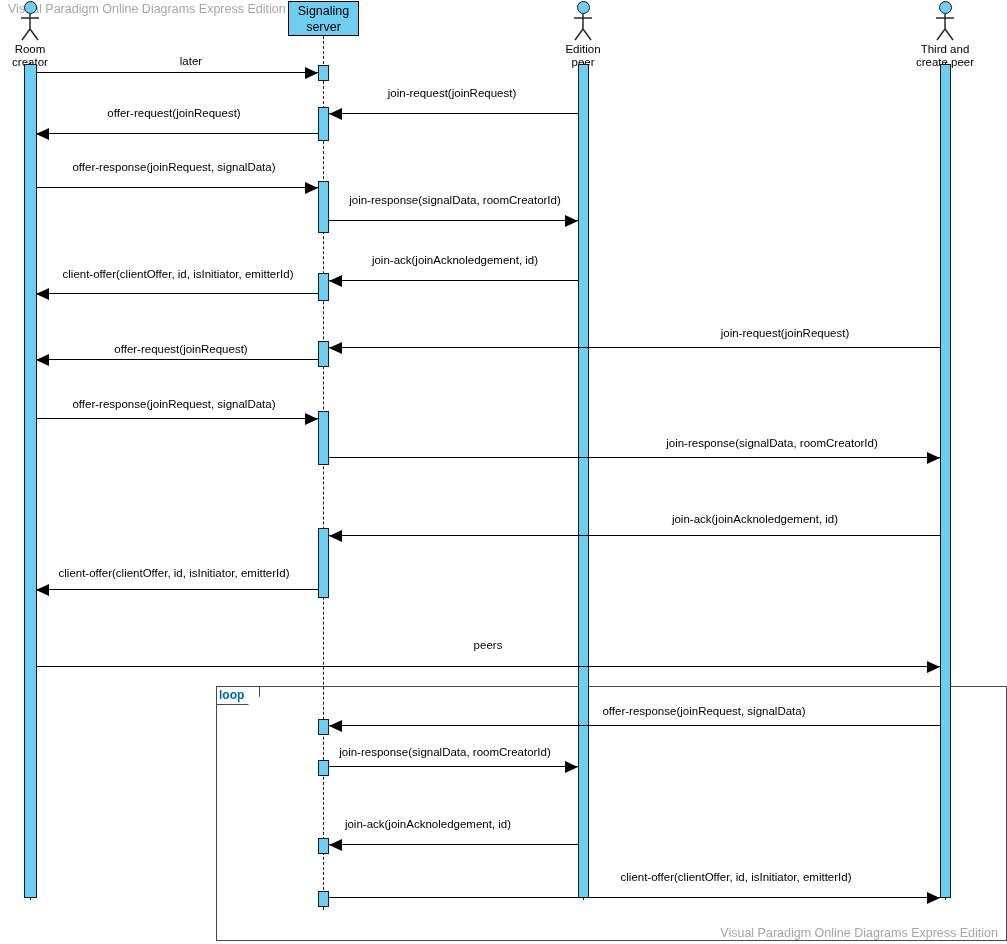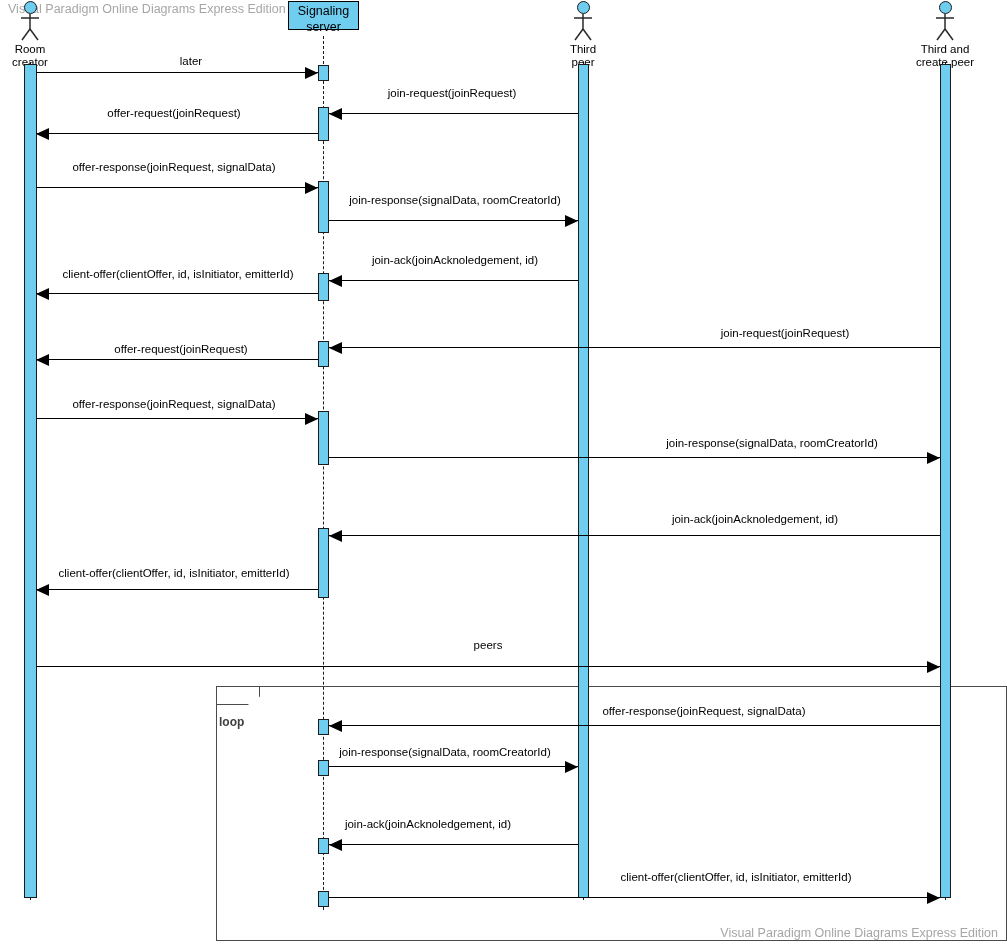--- a/index.html
+++ b/index.html
@@ -119,23 +119,22 @@
     position: absolute;
     border-right: 1.6px solid #4a4a4a;
     border-bottom: 1.6px solid #4a4a4a;
     box-sizing: border-box;
     background: transparent;
   }
   .frag-label {
     position: absolute;
     font-size: 12px;
     font-weight: bold;
-    color: #404040;
+    color: #0369a1;
     white-space: nowrap;
-    margin-top: 27px;
   }
 </style>
 </head>
 <body>
 
 <div id="canvas">
 
   <div class="watermark wm-top">Visual Paradigm Online Diagrams Express Edition</div>
 
   <div id="lifelines-layer">
@@ -150,31 +149,31 @@
         <div class="head"></div>
         <svg width="28" height="28" class="body-svg">
           <line x1="14" y1="0" x2="14" y2="15" stroke="#2a2a2a" stroke-width="1.5"></line>
           <line x1="5" y1="4" x2="23" y2="4" stroke="#2a2a2a" stroke-width="1.5"></line>
           <line x1="14" y1="15" x2="6" y2="26" stroke="#2a2a2a" stroke-width="1.5"></line>
           <line x1="14" y1="15" x2="22" y2="26" stroke="#2a2a2a" stroke-width="1.5"></line>
         </svg>
         <div class="label">Room
 creator</div>
       </div>
-      <div class="objbox" style="left: 288px; top: 1px; width: 71px; height: 29px;">Signaling
+      <div class="objbox" style="left: 288px; top: 1px; width: 71px; height: 35px;">Signaling
 server</div>
       <div class="actor" style="left: 523px; top: 1px;">
         <div class="head"></div>
         <svg width="28" height="28" class="body-svg">
           <line x1="14" y1="0" x2="14" y2="15" stroke="#2a2a2a" stroke-width="1.5"></line>
           <line x1="5" y1="4" x2="23" y2="4" stroke="#2a2a2a" stroke-width="1.5"></line>
           <line x1="14" y1="15" x2="6" y2="26" stroke="#2a2a2a" stroke-width="1.5"></line>
           <line x1="14" y1="15" x2="22" y2="26" stroke="#2a2a2a" stroke-width="1.5"></line>
         </svg>
-        <div class="label">Third
+        <div class="label">Edition
 peer</div>
       </div>
       <div class="actor" style="left: 885px; top: 1px;">
         <div class="head"></div>
         <svg width="28" height="28" class="body-svg">
           <line x1="14" y1="0" x2="14" y2="15" stroke="#2a2a2a" stroke-width="1.5"></line>
           <line x1="5" y1="4" x2="23" y2="4" stroke="#2a2a2a" stroke-width="1.5"></line>
           <line x1="14" y1="15" x2="6" y2="26" stroke="#2a2a2a" stroke-width="1.5"></line>
           <line x1="14" y1="15" x2="22" y2="26" stroke="#2a2a2a" stroke-width="1.5"></line>
         </svg>

